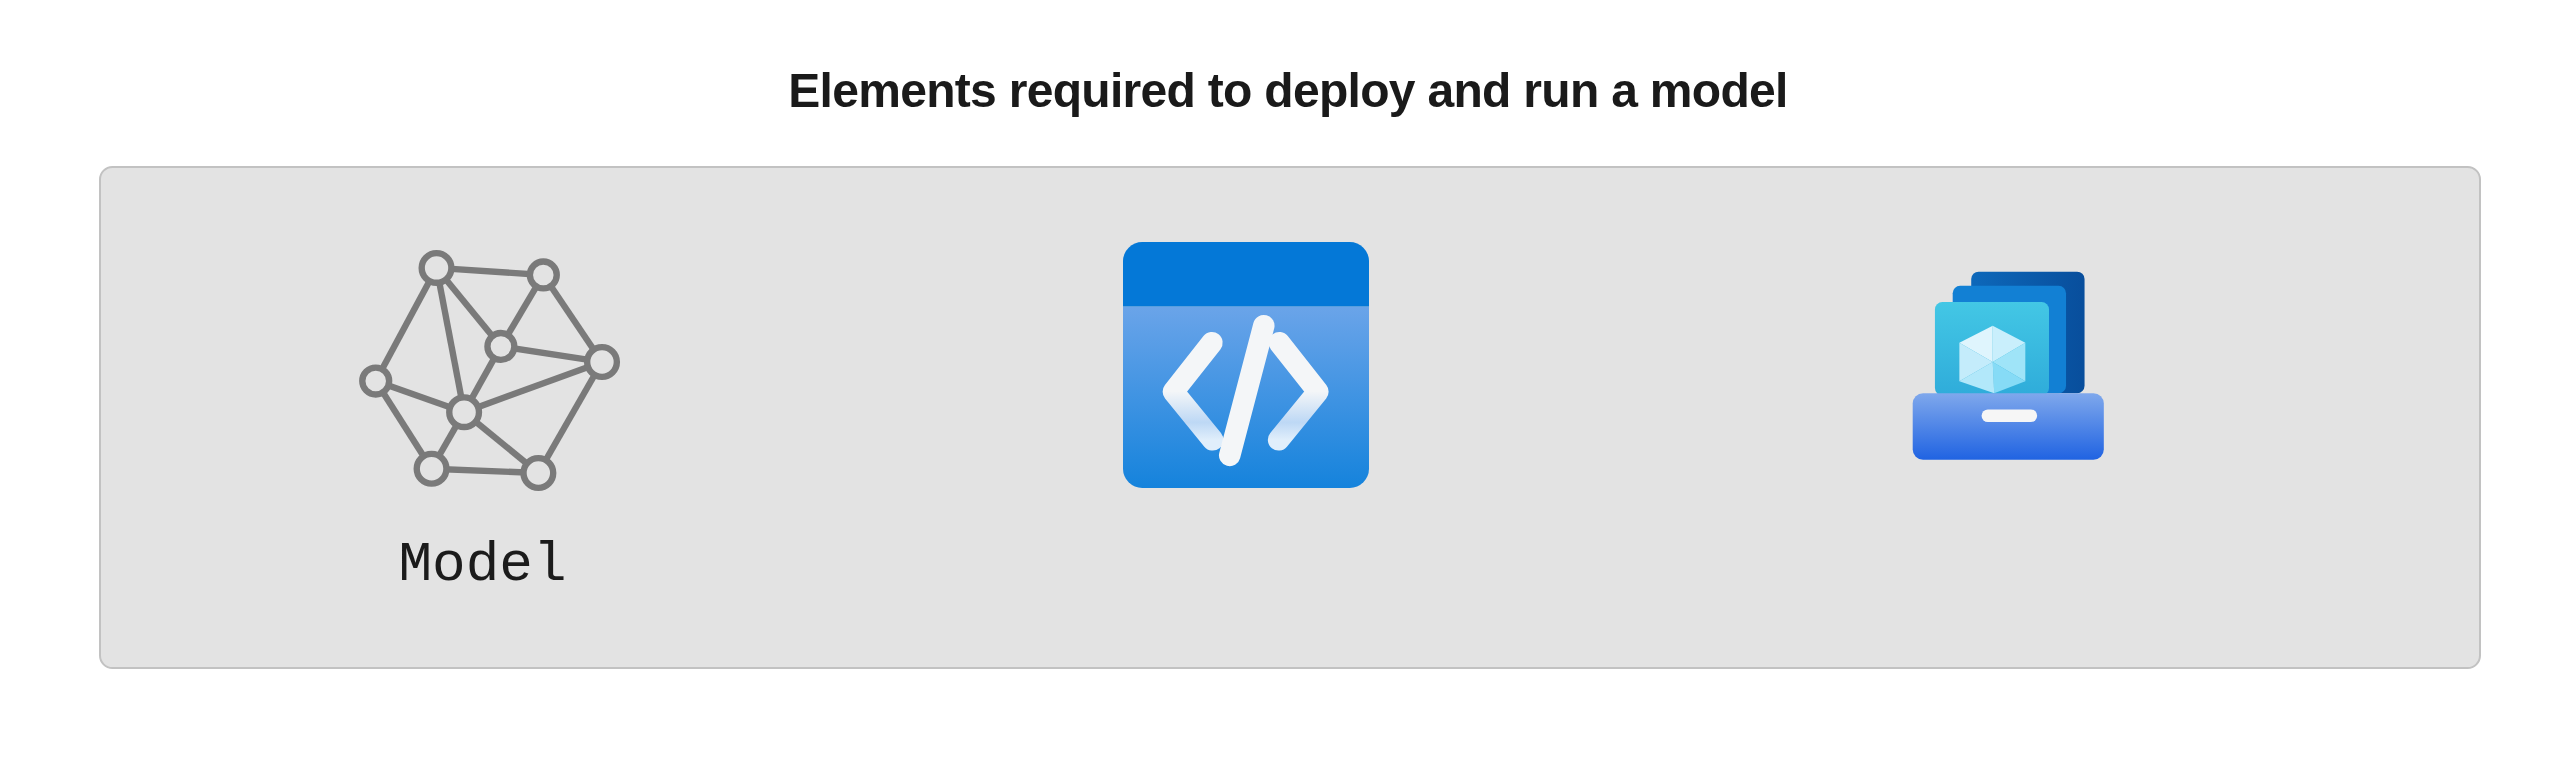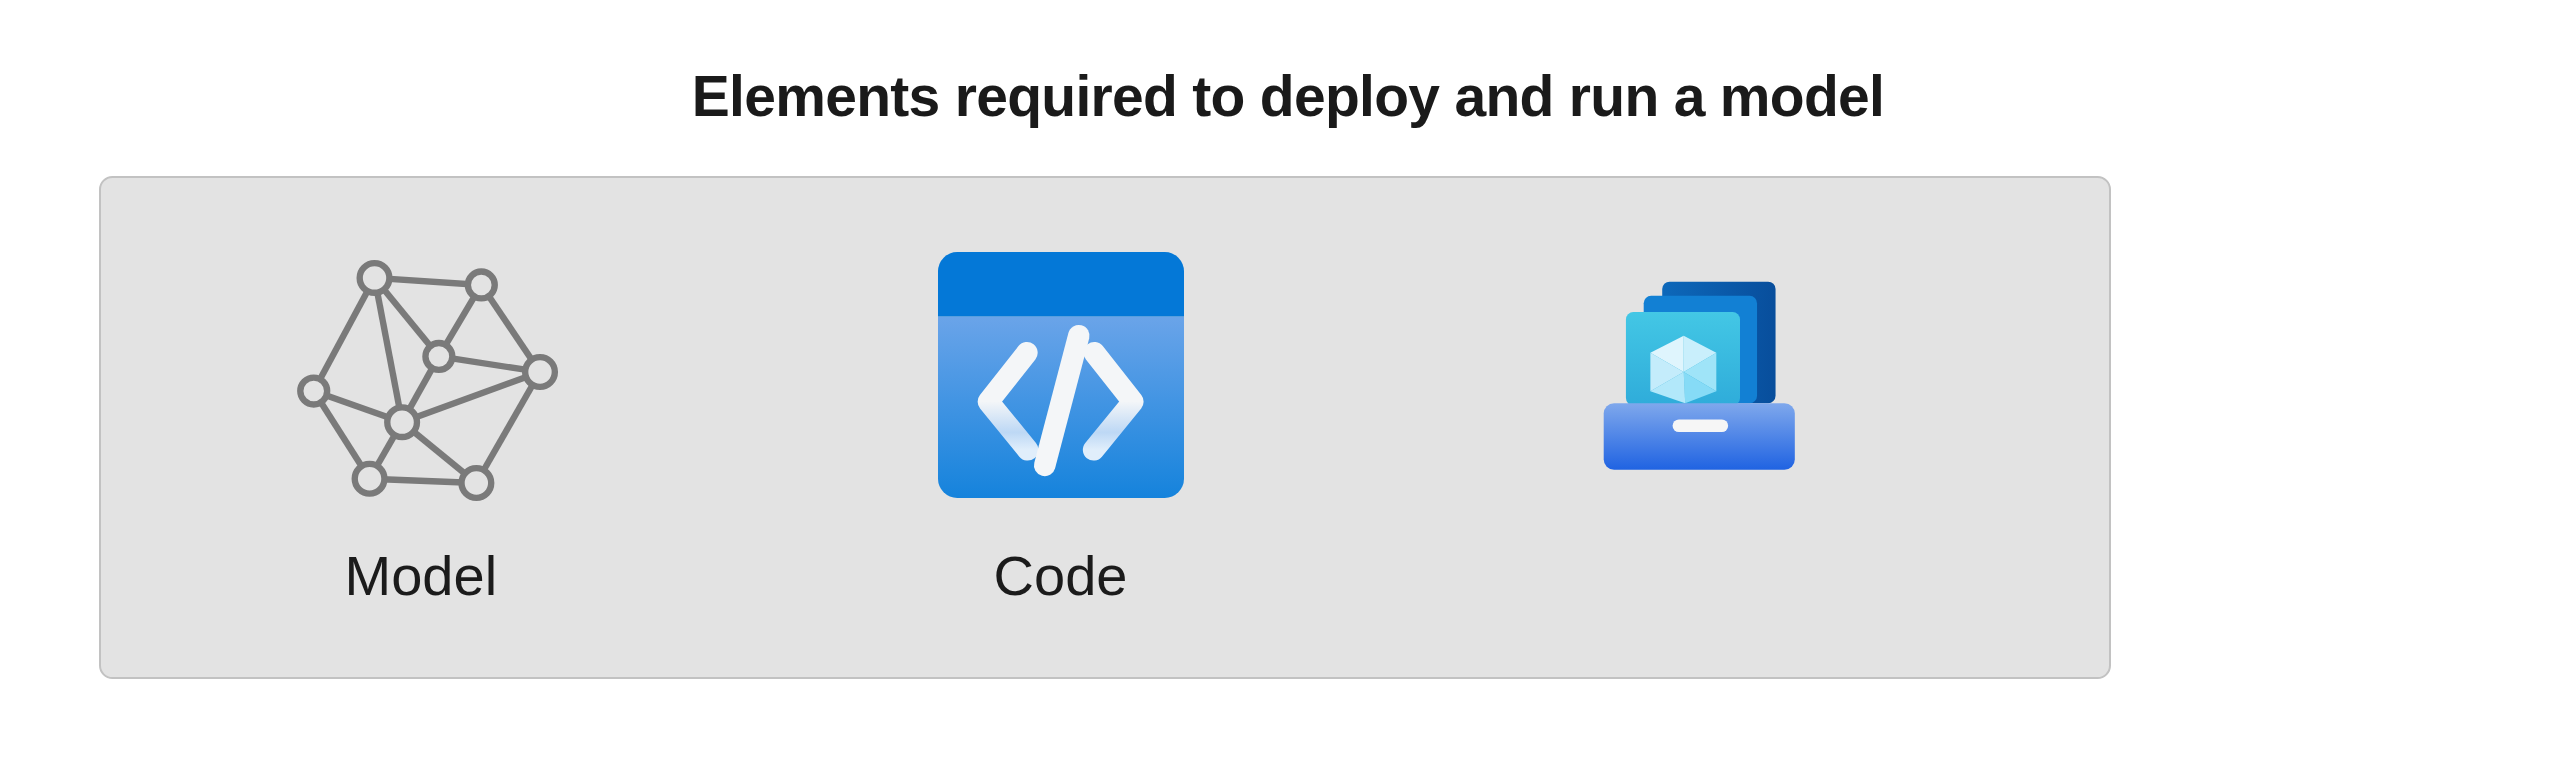--- a/index.html
+++ b/index.html
@@ -5,38 +5,39 @@
   html,body{margin:0;padding:0;}
   body{
     width:2576px;height:774px;
     background:var(--page-bg,#ffffff);
     font-family:"Liberation Sans","DejaVu Sans",sans-serif;
     overflow:hidden;
   }
   .page-title{
     margin:65px 0 0 0;
     text-align:center;
-    font-size:57px;
+    font-size:48px;
     font-weight:700;
     line-height:1.1;
     color:var(--title-color,#1a1a1a);
     letter-spacing:-0.7px;
   }
   .panel{
     box-sizing:border-box;
     margin:48px auto 0 99px;
-    width:2012px;
+    width:2382px;
     height:503px;
     background:var(--panel-bg,#e3e3e3);
     border:2.2px solid var(--panel-border,#c2c2c2);
     border-radius:13.4px;
     display:flex;
     flex-direction:row;
     align-items:flex-start;
     padding-right:89px;
+    font-family:Liberation Mono, monospace;
   }
   .item{
     flex:1 1 0;
     display:flex;
     flex-direction:column;
     align-items:center;
     min-width:0;
   }
   .icon-box{
     height:267px;
@@ -121,21 +122,20 @@
         </defs>
         <g clip-path="url(#codeClip)">
           <rect x="0" y="87" width="332" height="245" fill="url(#codeBody)"></rect>
           <rect x="0" y="0" width="332" height="87" fill="#0478D7"></rect>
         </g>
         <polyline points="120,136 68,202 121,267" fill="none" stroke="url(#bracketFade)" stroke-width="29" stroke-linecap="round" stroke-linejoin="round"></polyline>
         <polyline points="211,136 263,202 210,267" fill="none" stroke="url(#bracketFade)" stroke-width="29" stroke-linecap="round" stroke-linejoin="round"></polyline>
         <line x1="190" y1="113" x2="144" y2="288" stroke="#F4F6F8" stroke-width="29" stroke-linecap="round"></line>
       </svg>
     </div>
-    <div class="item-label">Code</div>
   </div>
 
   <div class="item">
     <div class="icon-box">
       <svg width="200" height="200" viewBox="0 0 270 270">
         <defs>
           <linearGradient id="backCard" x1="0" y1="0" x2="1" y2="0">
             <stop offset="0" stop-color="#0D68BA"></stop>
             <stop offset="1" stop-color="#084E9C"></stop>
           </linearGradient>

